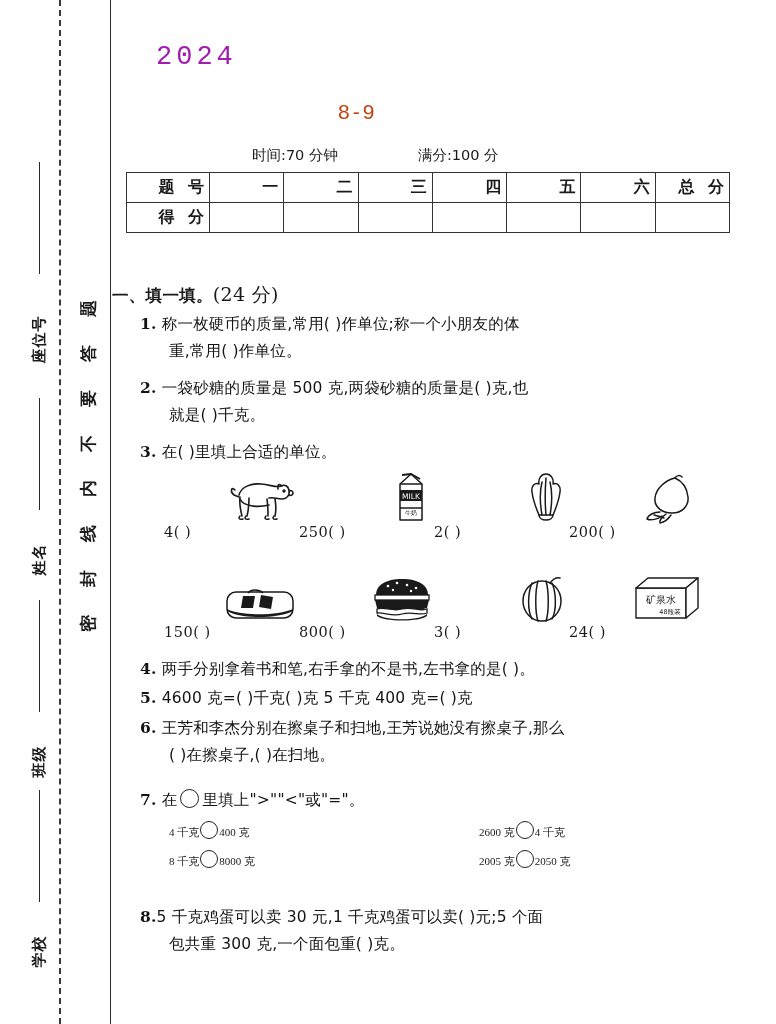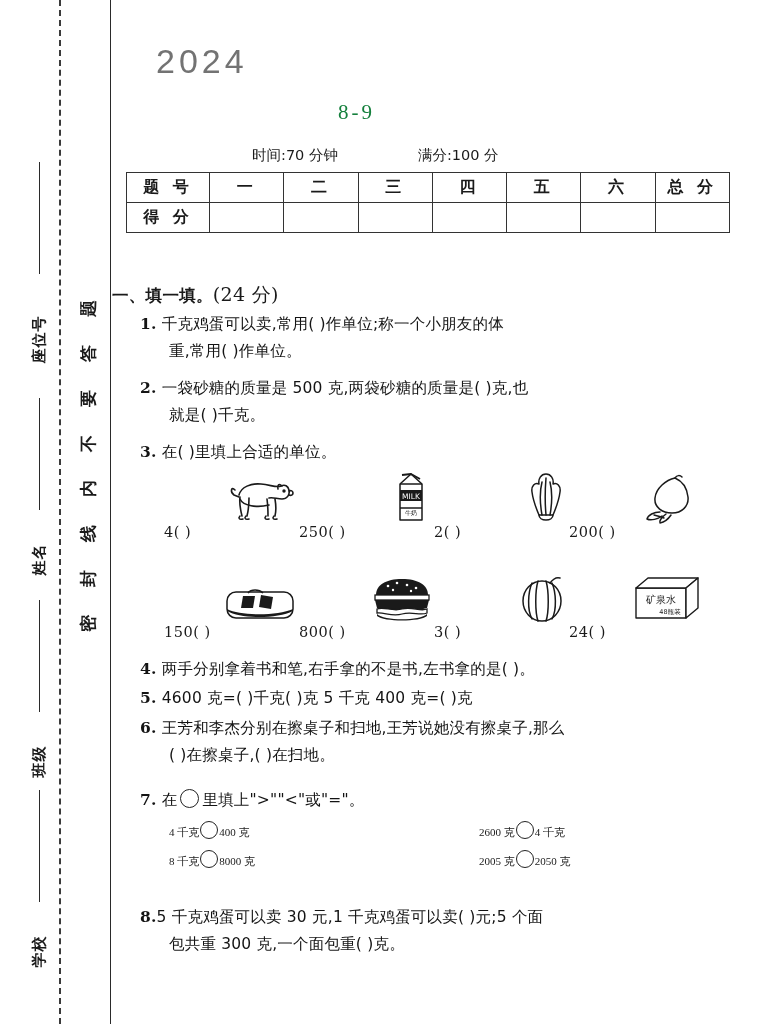--- a/index.html
+++ b/index.html
@@ -107,33 +107,33 @@
     left: 112px;
     top: 0;
     width: 664px;
     height: 1024px;
   }
 
   .year-title {
     position: absolute;
     left: 44px;
     top: 42px;
-    font-size: 34px;
+    font-size: 27px;
     letter-spacing: 4px;
-    font-family: Liberation Sans, sans-serif;
-    color: #737373;
+    font-family: Liberation Mono, monospace;
+    color: #a21caf;
   }
   .paper-code {
     position: absolute;
     left: 226px;
     top: 100px;
     font-size: 21px;
     letter-spacing: 3px;
-    font-family: Liberation Serif, serif;
-    color: #15803d;
+    font-family: Liberation Sans, sans-serif;
+    color: #c2410c;
   }
   .meta-row {
     position: absolute;
     left: 0;
     top: 146px;
     width: 620px;
     display: flex;
     font-size: 14.5px;
     font-family: "DejaVu Sans", "Liberation Sans", sans-serif;
   }
@@ -145,21 +145,21 @@
     position: absolute;
     left: 14px;
     top: 172px;
     width: 604px;
     border-collapse: collapse;
     table-layout: fixed;
   }
   .score-table td {
     border: 1.3px solid #333;
     height: 27px;
-    text-align: center;
+    text-align: right;
     vertical-align: middle;
     font-size: 16px;
     font-weight: 700;
     letter-spacing: 4px;
     font-family: "DejaVu Sans", "Liberation Sans", sans-serif;
   }
   .score-table td.rowhead { width: 80px; }
   .score-table td.cell-blank { font-weight: 400; }
 
   
@@ -340,21 +340,21 @@
         <td class="cell-blank"></td>
       </tr>
     </tbody>
   </table>
 
   <div class="section-head">
     <span>一、填一填。</span><span class="pts">(24 分)</span>
   </div>
 
   <div class="q" id="q1">
-    <span class="qline"><span class="num">1.</span> <span>千克鸡蛋可以卖,常用(          )作单位;称一个小朋友的体</span></span>
+    <span class="qline"><span class="num">1.</span> <span>称一枚硬币的质量,常用(          )作单位;称一个小朋友的体</span></span>
     <span class="qline indent">重,常用(        )作单位。</span>
   </div>
 
   <div class="q" id="q2">
     <span class="qline"><span class="num">2.</span> <span>一袋砂糖的质量是 500 克,两袋砂糖的质量是(          )克,也</span></span>
     <span class="qline indent">就是(        )千克。</span>
   </div>
 
   <div class="q" id="q3">
     <span class="qline"><span class="num">3.</span> <span>在(      )里填上合适的单位。</span></span>

